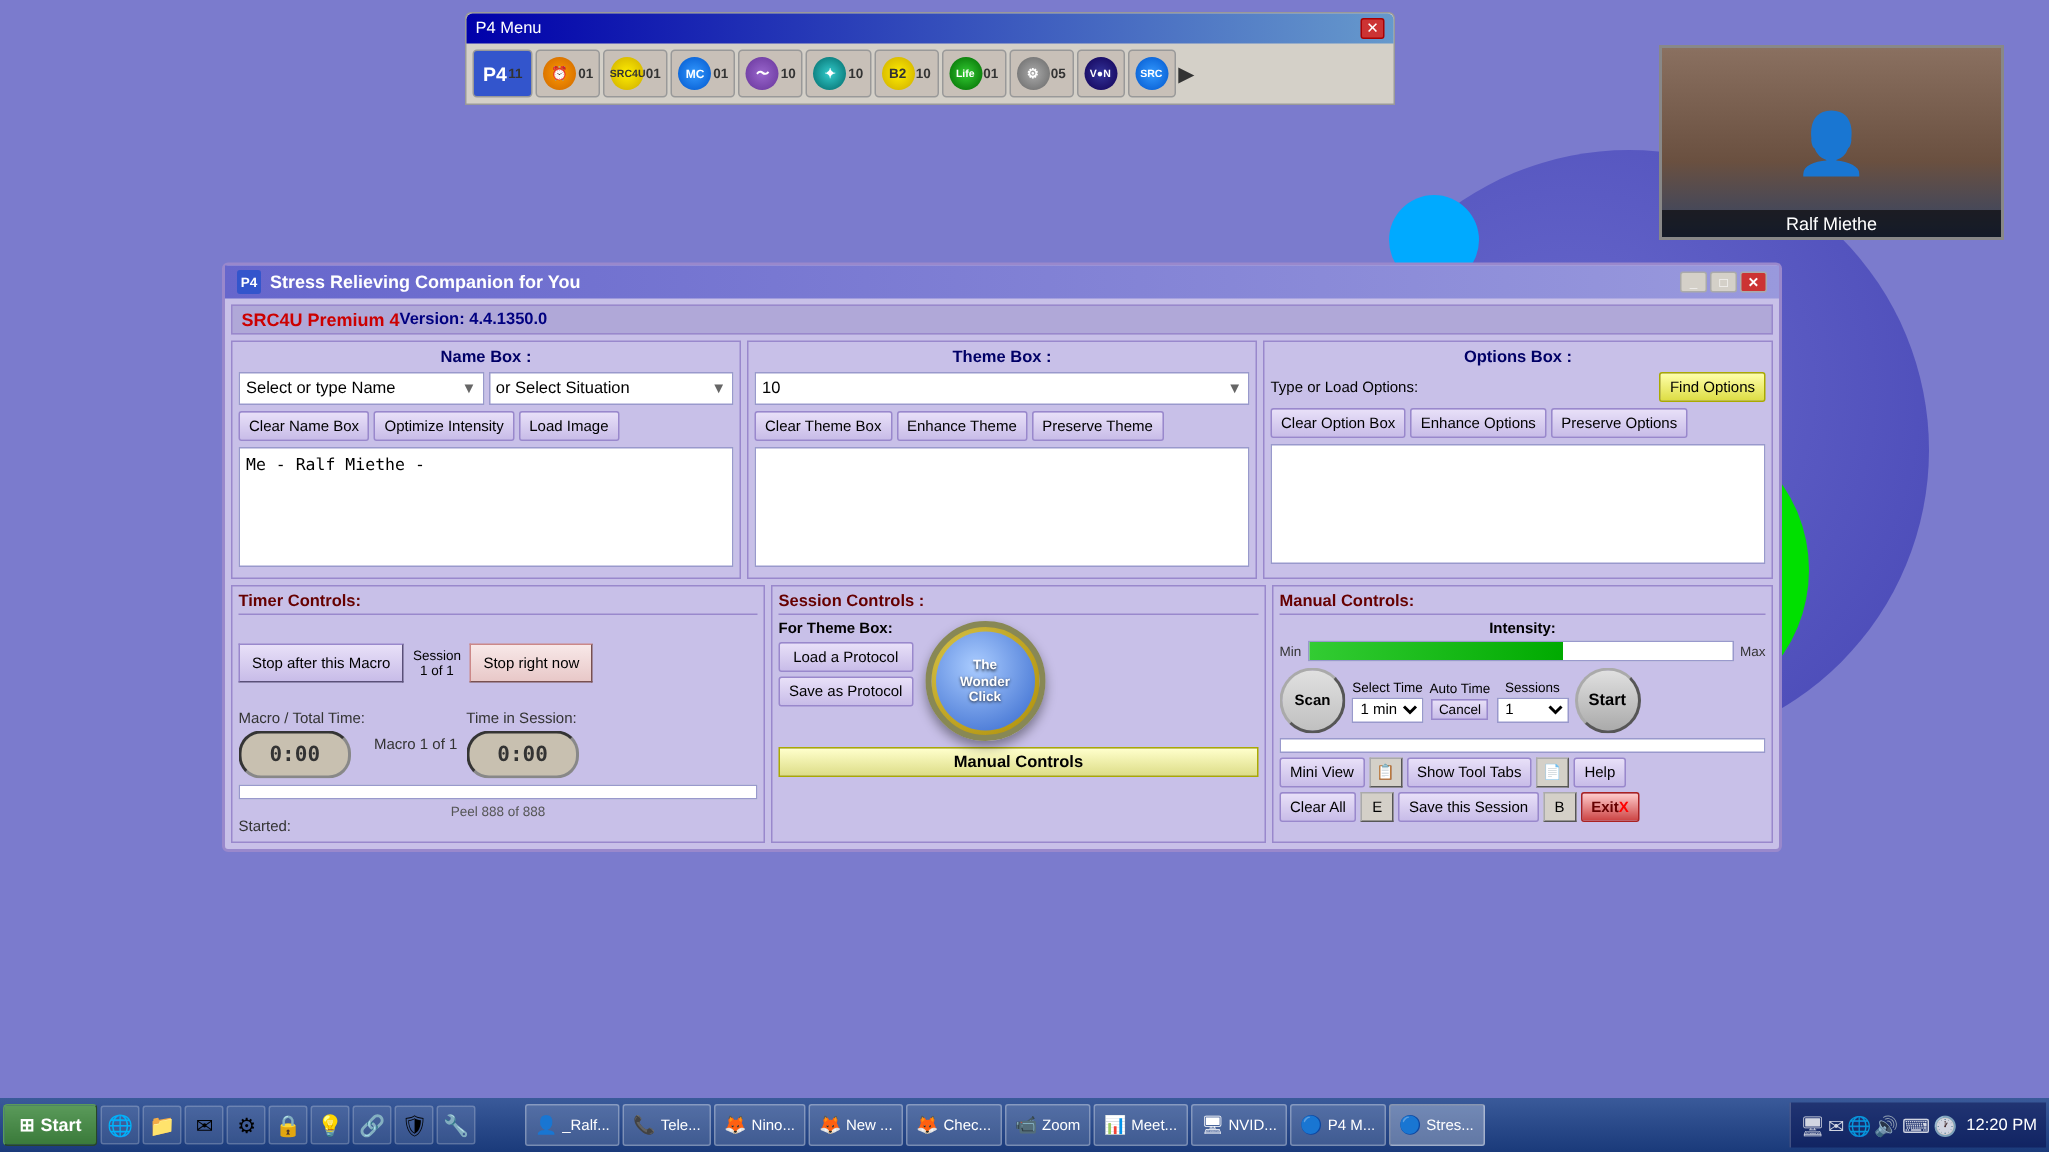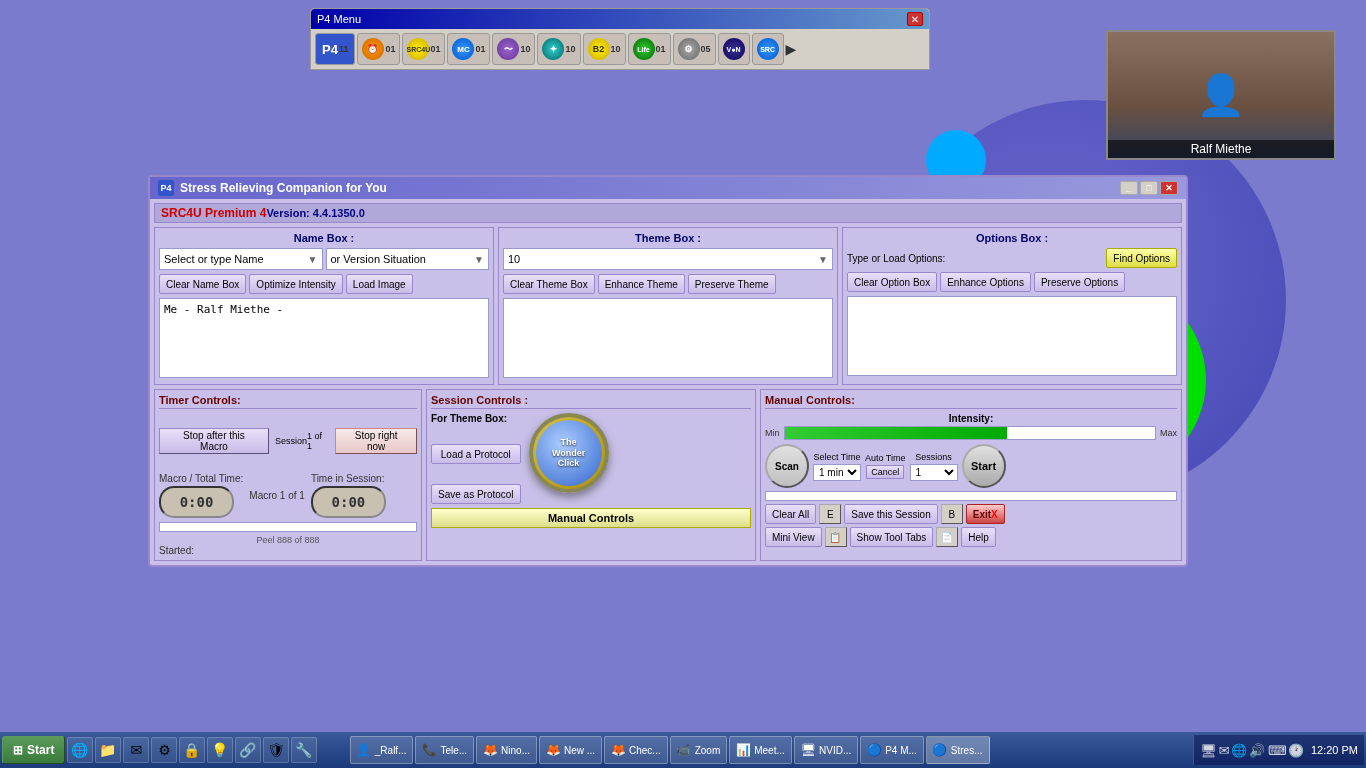--- a/index.html
+++ b/index.html
@@ -249,21 +249,21 @@
     
     .bottom-panels {
       display: flex;
       gap: 4px;
     }
     .bottom-panel {
       background: #c8c0e8;
       border: 1px solid #9988cc;
       padding: 4px;
     }
-    .bottom-panel-timer { width: 268px; }
+    .bottom-panel-timer { width: 356px; }
     .bottom-panel-session { width: 330px; }
     .bottom-panel-manual { flex: 1; }
 
     .section-title {
       font-size: 11px;
       font-weight: bold;
       color: #660000;
       margin-bottom: 4px;
       border-bottom: 1px solid #9988cc;
       padding-bottom: 2px;
@@ -329,21 +329,21 @@
       text-align: center;
       line-height: 1.2;
       text-shadow: 0 1px 2px rgba(0,0,0,0.8);
     }
 
     .session-cols {
       display: flex;
       gap: 8px;
       align-items: flex-start;
     }
-    .session-col { display: flex; flex-direction: column; gap: 20px; }
+    .session-col { display: flex; flex-direction: column; gap: 3px; }
 
     
     .intensity-section {
       margin-bottom: 4px;
     }
     .intensity-label { font-size: 10px; font-weight: bold; text-align: center; margin-bottom: 2px; }
     .intensity-row {
       display: flex; align-items: center; gap: 4px;
     }
     .intensity-bar-container {
@@ -596,21 +596,21 @@
     <div class="panels-row">
 
       <div class="panel">
         <div class="panel-title">Name Box :</div>
         <div class="panel-row">
           <div class="dropdown-select" style="flex:2;">
             <span>Select or type Name</span>
             <span class="dropdown-arrow">▼</span>
           </div>
           <div class="dropdown-select" style="flex:2;">
-            <span>or Version Situation</span>
+            <span>or Select Situation</span>
             <span class="dropdown-arrow">▼</span>
           </div>
         </div>
         <div class="panel-row">
           <button class="btn">Clear Name Box</button>
           <button class="btn">Optimize Intensity</button>
           <button class="btn">Load Image</button>
         </div>
         <textarea class="text-area" style="">Me - Ralf Miethe -</textarea>
       </div>
@@ -645,21 +645,21 @@
         <textarea class="text-area" style=""></textarea>
       </div>
     </div>
 
     <div class="bottom-panels">
 
       <div class="bottom-panel bottom-panel-timer">
         <div class="section-title">Timer Controls:</div>
         <div class="timer-row">
           <button class="stop-btn">Stop after this Macro</button>
-          <div style="display:flex;flex-direction:row;align-items:center;font-size:9px;">
+          <div style="display:flex;flex-direction:column;align-items:center;font-size:9px;">
             <span>Session</span>
             <span>1 of 1</span>
           </div>
           <button class="stop-right-btn">Stop right now</button>
         </div>
         <div class="timer-row">
           <div style="display:flex;flex-direction:column;gap:2px;">
             <span class="timer-label">Macro / Total Time:</span>
             <div class="timer-display">0:00</div>
           </div>
@@ -734,39 +734,39 @@
               <option>2</option>
               <option>3</option>
             </select>
           </div>
           <div class="start-btn">Start</div>
         </div>
         <div class="progress-container">
           <div class="progress-bar" style="width:0%"></div>
         </div>
         <div class="bottom-btn-row">
-          <button class="btn">Clear All</button>
-          <div class="icon-btn-small">
-            <span>E</span>
-          </div>
-          <button class="btn">Save this Session</button>
-          <div class="icon-btn-small">
-            <span>B</span>
-          </div>
-          <button class="btn" style="background:linear-gradient(to bottom,#ffcccc,#cc4444);border-color:#aa2222;color:#660000;font-weight:bold;">
-            <span>Exit</span>
-            <span style="color:red;font-weight:bold;">X</span>
-          </button>
-        </div>
-        <div class="bottom-btn-row">
           <button class="btn">Mini View</button>
           <div class="icon-btn-small">📋</div>
           <button class="btn">Show Tool Tabs</button>
           <div class="icon-btn-small">📄</div>
           <button class="btn">Help</button>
+        </div>
+        <div class="bottom-btn-row">
+          <button class="btn">Clear All</button>
+          <div class="icon-btn-small">
+            <span>E</span>
+          </div>
+          <button class="btn">Save this Session</button>
+          <div class="icon-btn-small">
+            <span>B</span>
+          </div>
+          <button class="btn" style="background:linear-gradient(to bottom,#ffcccc,#cc4444);border-color:#aa2222;color:#660000;font-weight:bold;">
+            <span>Exit</span>
+            <span style="color:red;font-weight:bold;">X</span>
+          </button>
         </div>
       </div>
 
     </div>
   </div>
 </div>
 
 <div class="taskbar">
   <div class="start-button">
     <span>⊞</span>

